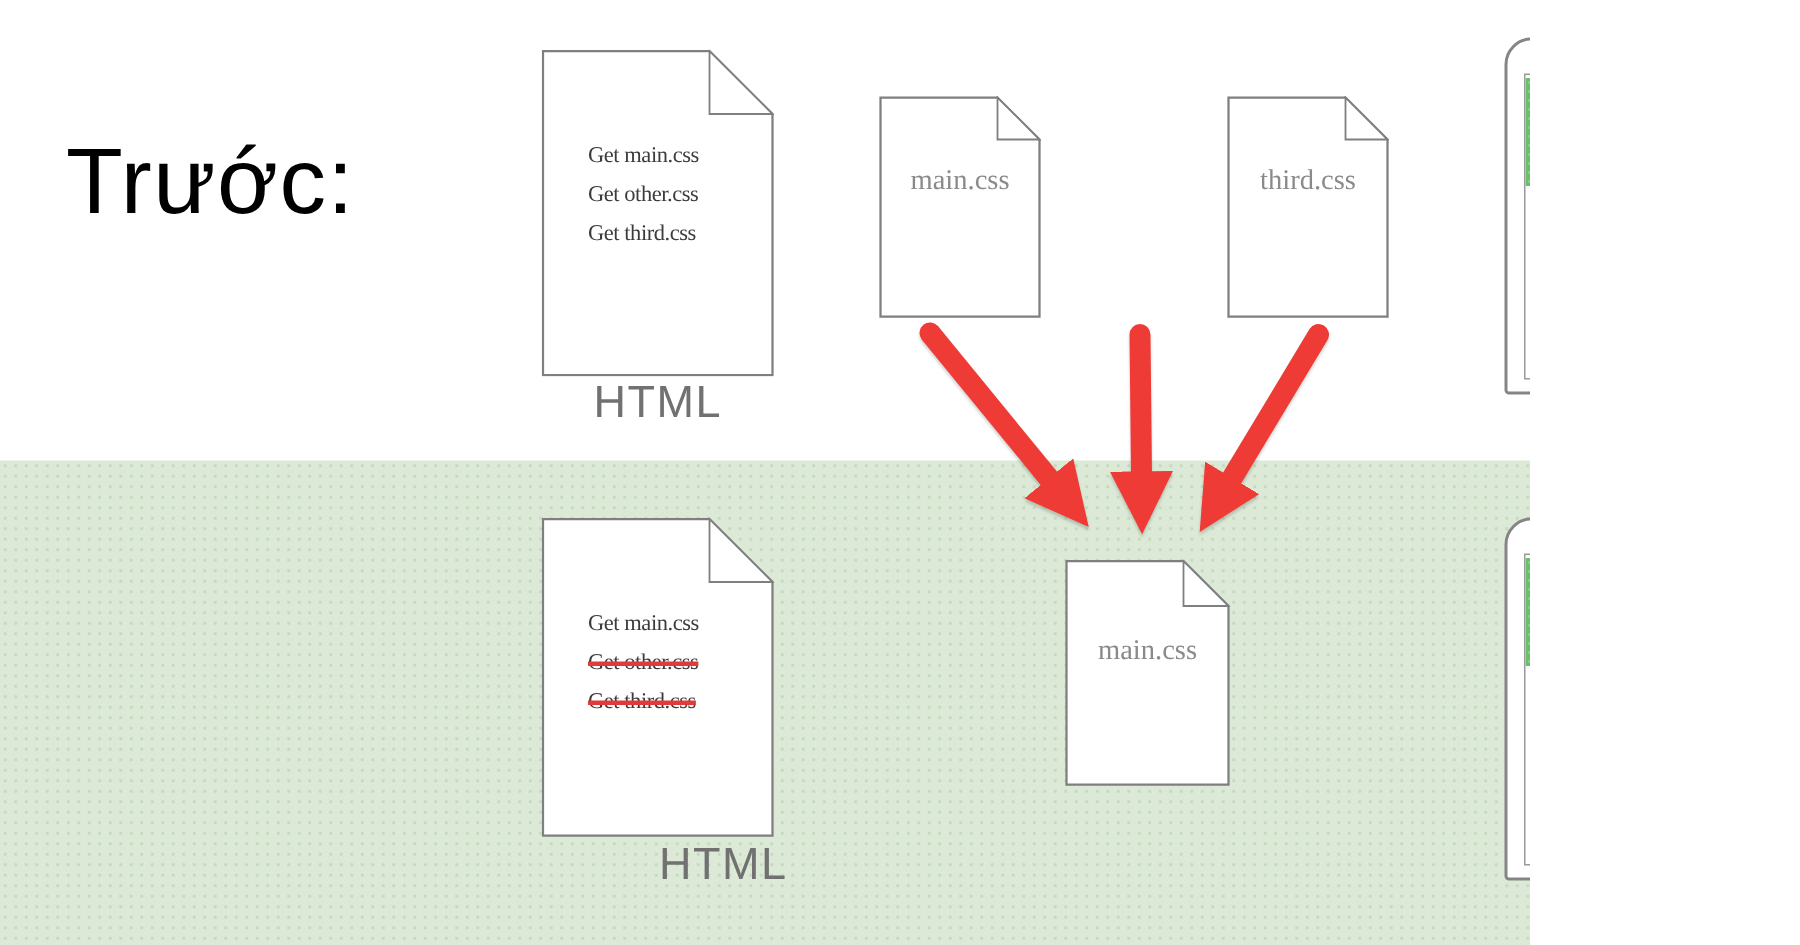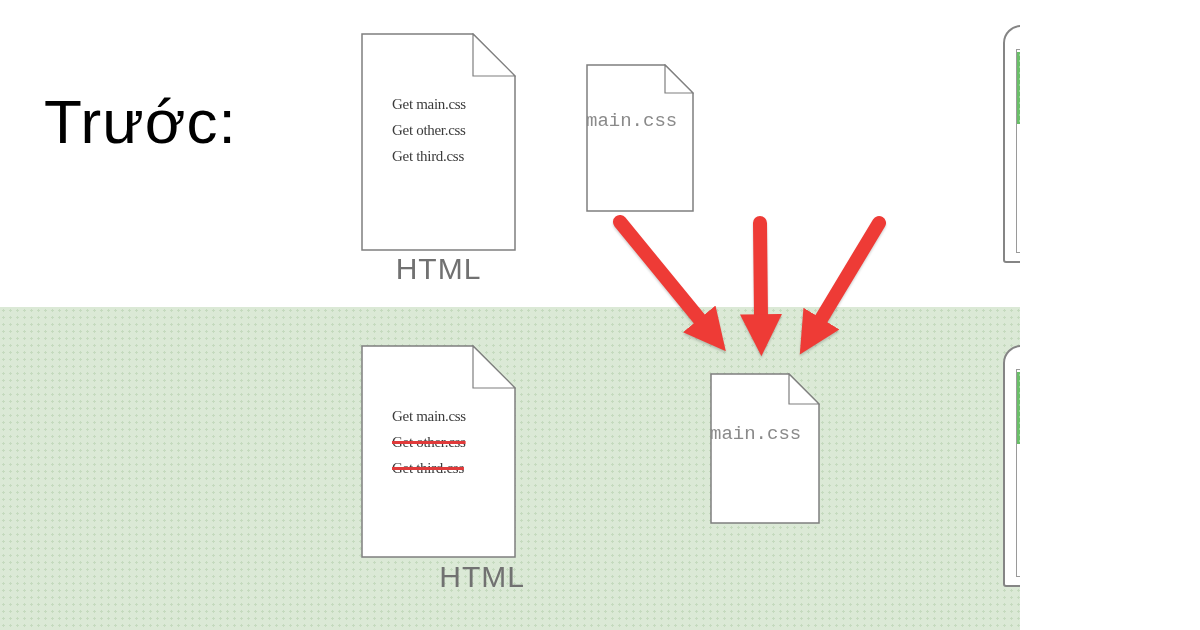--- a/index.html
+++ b/index.html
@@ -37,22 +37,22 @@
     color:var(--text-dark);letter-spacing:-0.3px;white-space:nowrap;}
   .struck{text-decoration:line-through;
     text-decoration-color:var(--strike-red);
     text-decoration-thickness:2.5px;}
 
   .doc-caption{position:absolute;font-family:Liberation Sans, sans-serif;
     font-size:30px;color:var(--caption-gray);letter-spacing:1px;}
   .caption-before{left:361px;top:252px;width:155px;text-align:center;}
   .caption-after{left:361px;top:560px;width:164px;text-align:right;}
 
-  .file-label{position:absolute;left:0;top:46px;width:100%;
-    font-family:Liberation Mono, monospace;font-size:19px;color:var(--text-gray);}
+  .file-label{position:absolute;left:0;top:46px;width:100%;text-align:center;
+    font-family:Liberation Serif, serif;font-size:19px;color:var(--text-gray);}
 
   .arrows{position:absolute;left:580px;top:205px;
     filter:drop-shadow(0 2px 1px rgba(0,0,0,.18));}
   .arrow-line{stroke:var(--arrow-red);stroke-width:14;stroke-linecap:round;fill:none;}
   .arrow-head-shape{fill:var(--arrow-red);}
 
   
   .browser{position:absolute;left:1003px;width:262px;background:#fff;
     border:2px solid #858585;border-radius:18px 0 0 3px;}
   .browser.b-top{top:25px;height:238px;}
@@ -97,20 +97,27 @@
     </div>
   </div>
   <div class="doc-caption caption-before">HTML</div>
 
   <div class="doc" style="left:586px;top:64px;width:108px;height:148px;">
     <svg width="108" height="148" viewBox="0 0 108 148">
       <polygon class="doc-outline" points="1,1 79,1 107,29 107,147 1,147"></polygon>
       <polygon class="doc-fold" points="79,1 79,29 107,29"></polygon>
     </svg>
     <div class="file-label">main.css</div>
+  </div>
+  <div class="doc" style="left:818px;top:64px;width:108px;height:148px;">
+    <svg width="108" height="148" viewBox="0 0 108 148">
+      <polygon class="doc-outline" points="1,1 79,1 107,29 107,147 1,147"></polygon>
+      <polygon class="doc-fold" points="79,1 79,29 107,29"></polygon>
+    </svg>
+    <div class="file-label">third.css</div>
   </div>
 
   <svg class="arrows" width="360" height="168" viewBox="0 0 360 168">
     <defs>
       <marker id="ah" markerUnits="strokeWidth" markerWidth="3.2" markerHeight="3.2" refX="0.2" refY="1.5" orient="auto">
         <path class="arrow-head-shape" d="M0,0 L3,1.5 L0,3 Z"></path>
       </marker>
     </defs>
     <line class="arrow-line" x1="40" y1="17" x2="121" y2="116" marker-end="url(#ah)"></line>
     <line class="arrow-line" x1="180" y1="18" x2="181" y2="112" marker-end="url(#ah)"></line>

